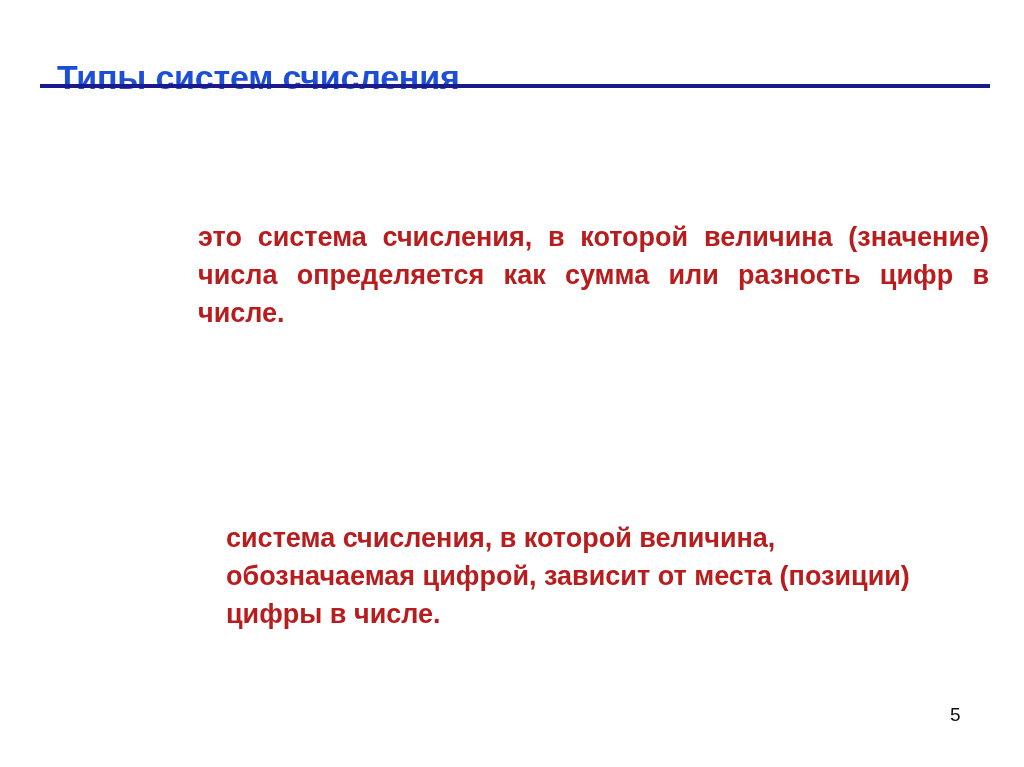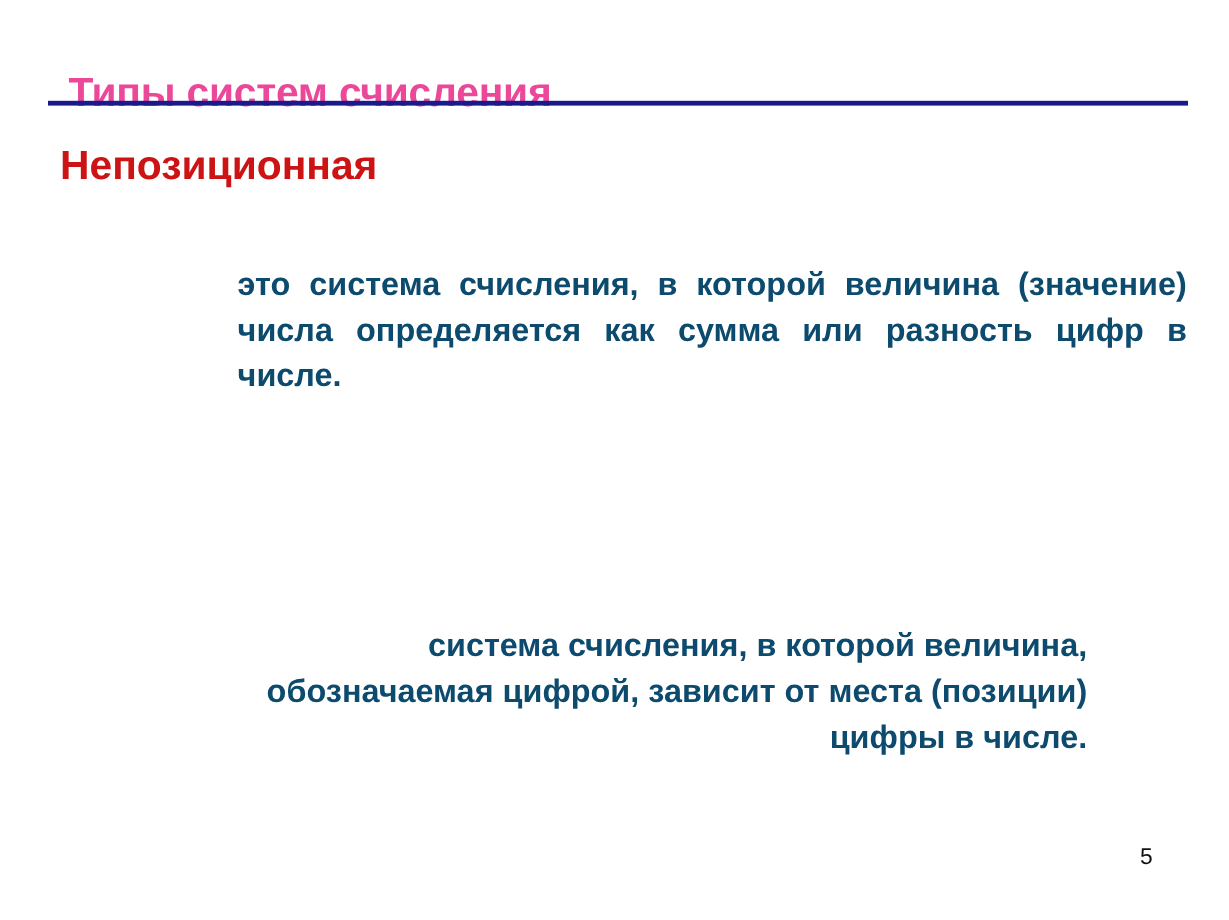--- a/index.html
+++ b/index.html
@@ -19,21 +19,21 @@
     overflow: hidden;
   }
 
   
   .slide-title {
     position: absolute;
     left: 57px;
     top: 36px;
     font-size: 34px;
     font-weight: bold;
-    color: #ec4899;
+    color: #1d4ed8;
     letter-spacing: -0.2px;
     white-space: nowrap;
     line-height: 1.1;
   }
   .title-rule {
     position: absolute;
     left: 40px;
     top: 84px;
     width: 950px;
     height: 4px;
@@ -51,40 +51,40 @@
     line-height: 1.1;
   }
   .heading-nonpositional { top: 120px; }
   .heading-positional    { top: 428px; }
 
   
   .body-text {
     position: absolute;
     font-size: 27px;
     font-weight: bold;
-    color: #0c4a6e;
+    color: #b91c1c;
     line-height: 38px;
   }
   .para-nonpositional {
     left: 198px;
     top: 191px;
     width: 791px;
     text-align: justify;
     text-justify: inter-word;
   }
   .para-nonpositional > .justify-filler {
     display: inline-block;
     width: 100%;
     height: 0;
   }
   .para-positional {
-    left: 206px;
+    left: 226px;
     top: 492px;
     width: 700px;
-    text-align: right;
+    text-align: left;
   }
 
   
   .page-number {
     position: absolute;
     left: 950px;
     top: 704px;
     font-size: 19px;
     font-weight: normal;
     color: #111111;
@@ -92,21 +92,20 @@
 </style>
 </head>
 <body>
 
 <div class="slide">
 
   <h1 class="slide-title">Типы систем счисления</h1>
 
   <div class="title-rule"></div>
 
-  <div class="section-heading heading-nonpositional">Непозиционная</div>
 
   <p class="body-text para-nonpositional">это система счисления, в которой величина (значение) числа определяется как сумма или разность цифр в числе.<span class="justify-filler"></span></p>
 
 
   <p class="body-text para-positional">система счисления, в которой величина, обозначаемая цифрой, зависит от места (позиции) цифры в числе.</p>
 
   <div class="page-number">5</div>
 
 </div>
 

